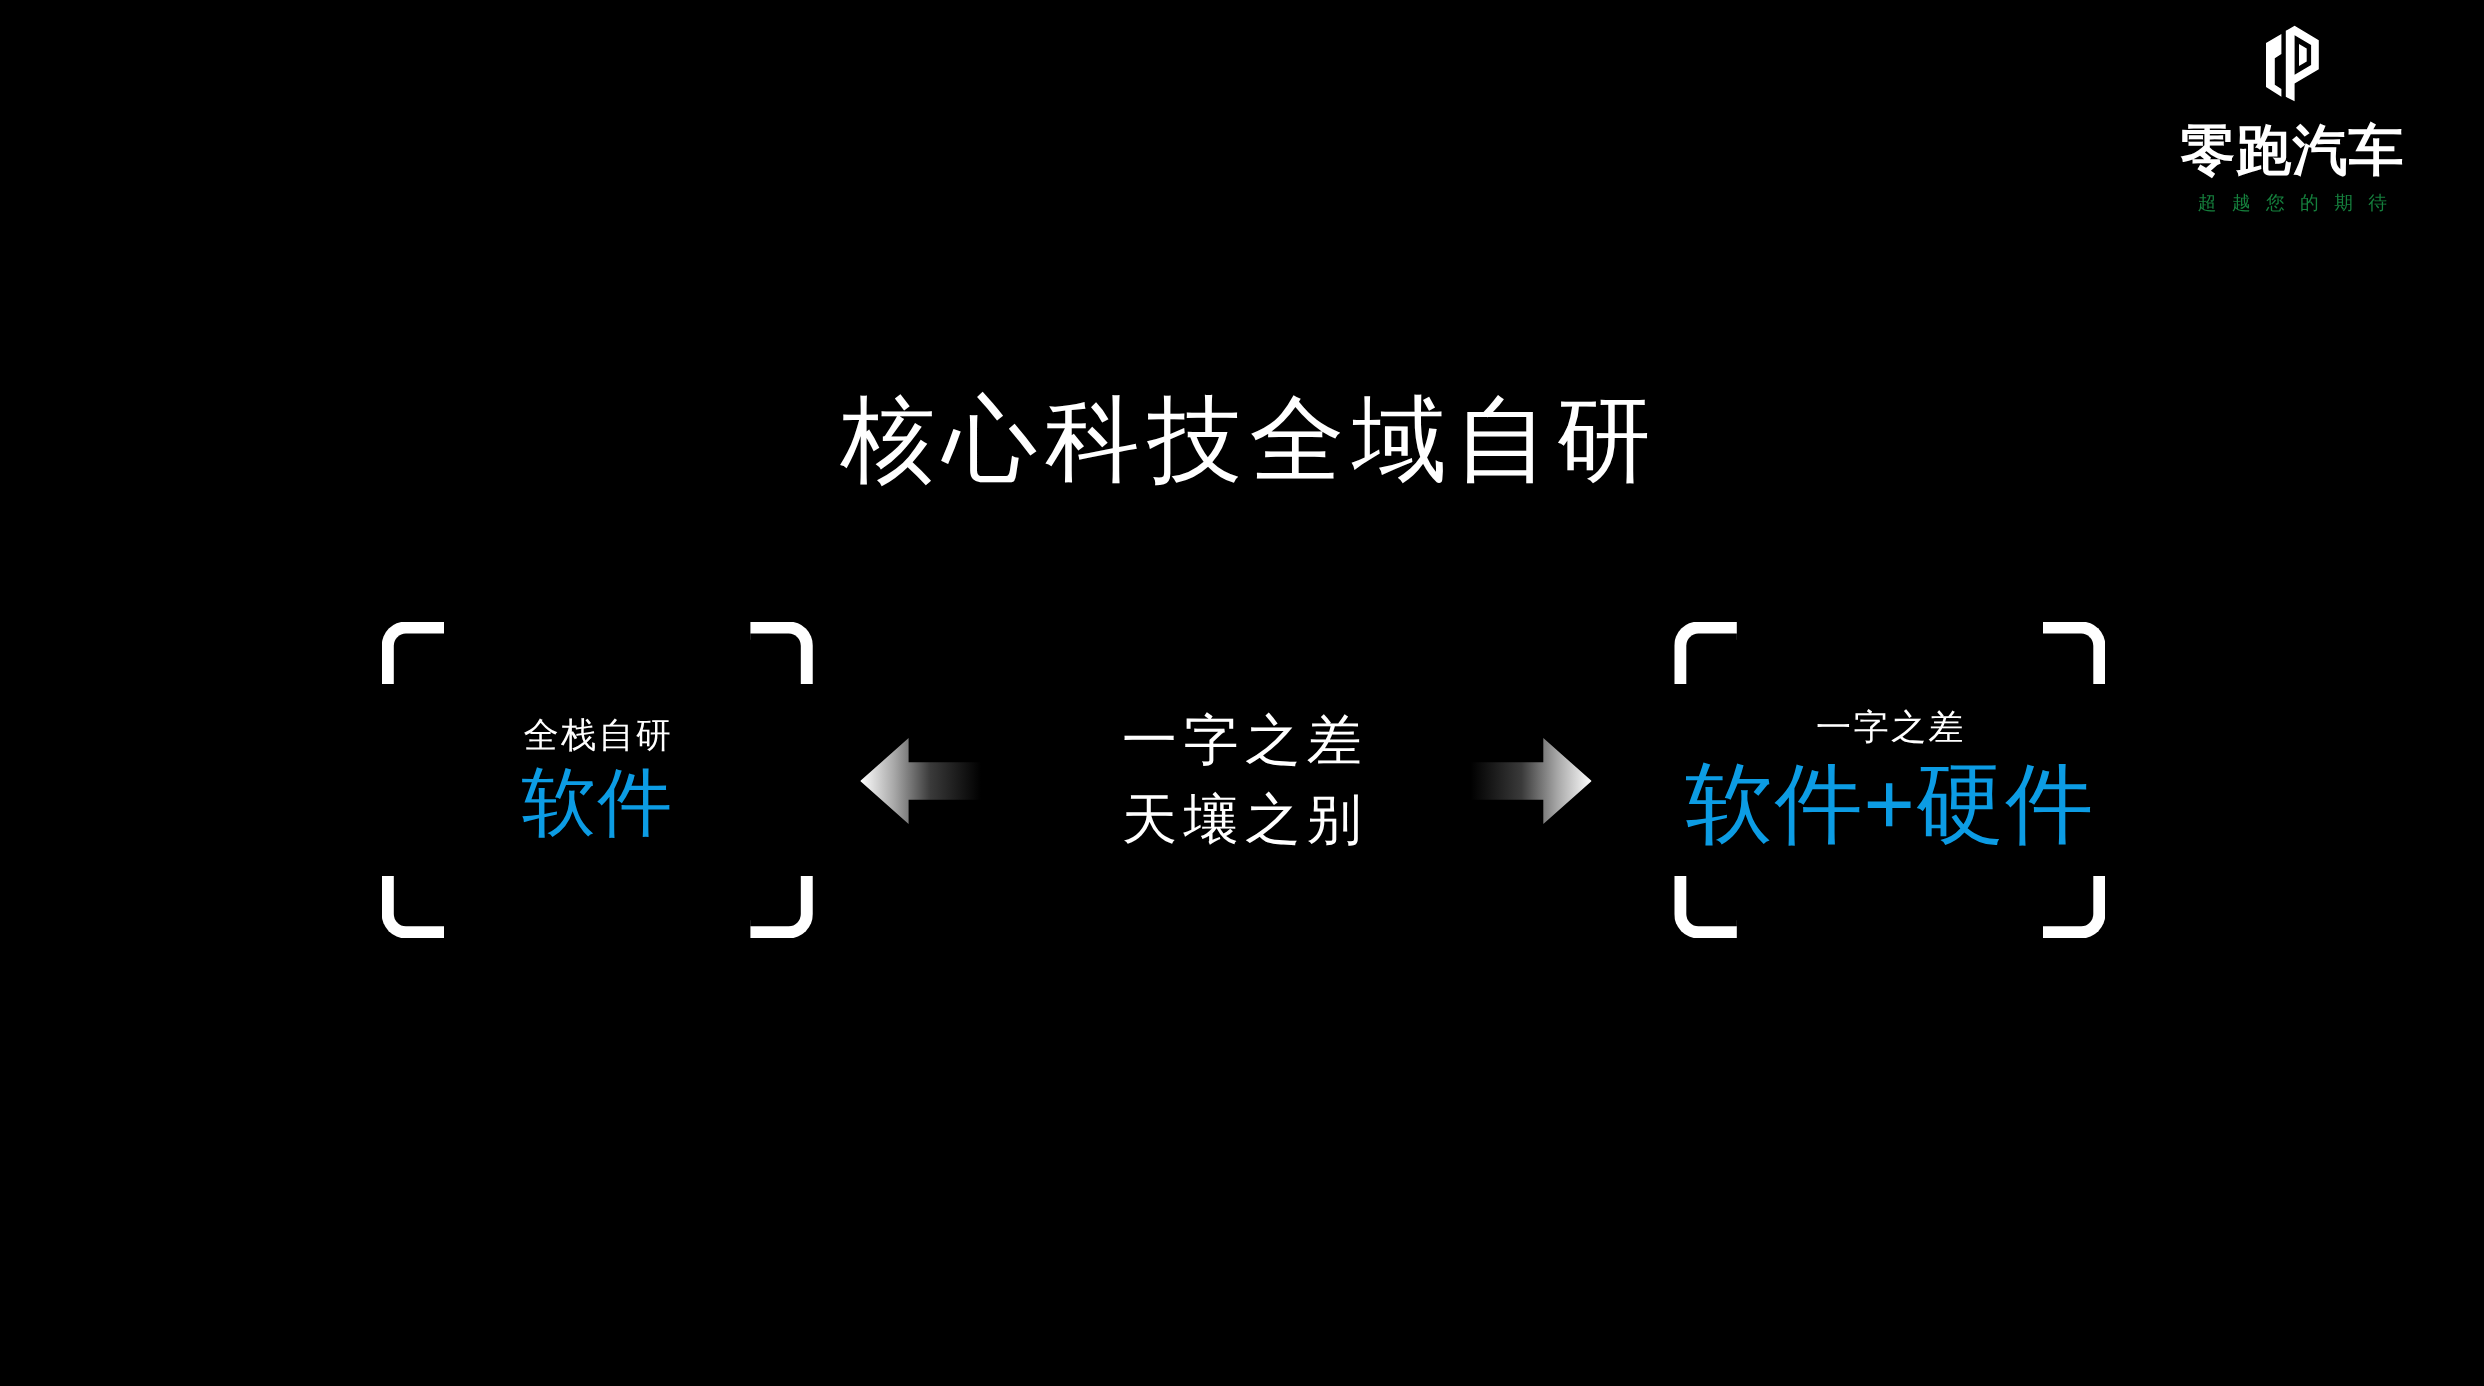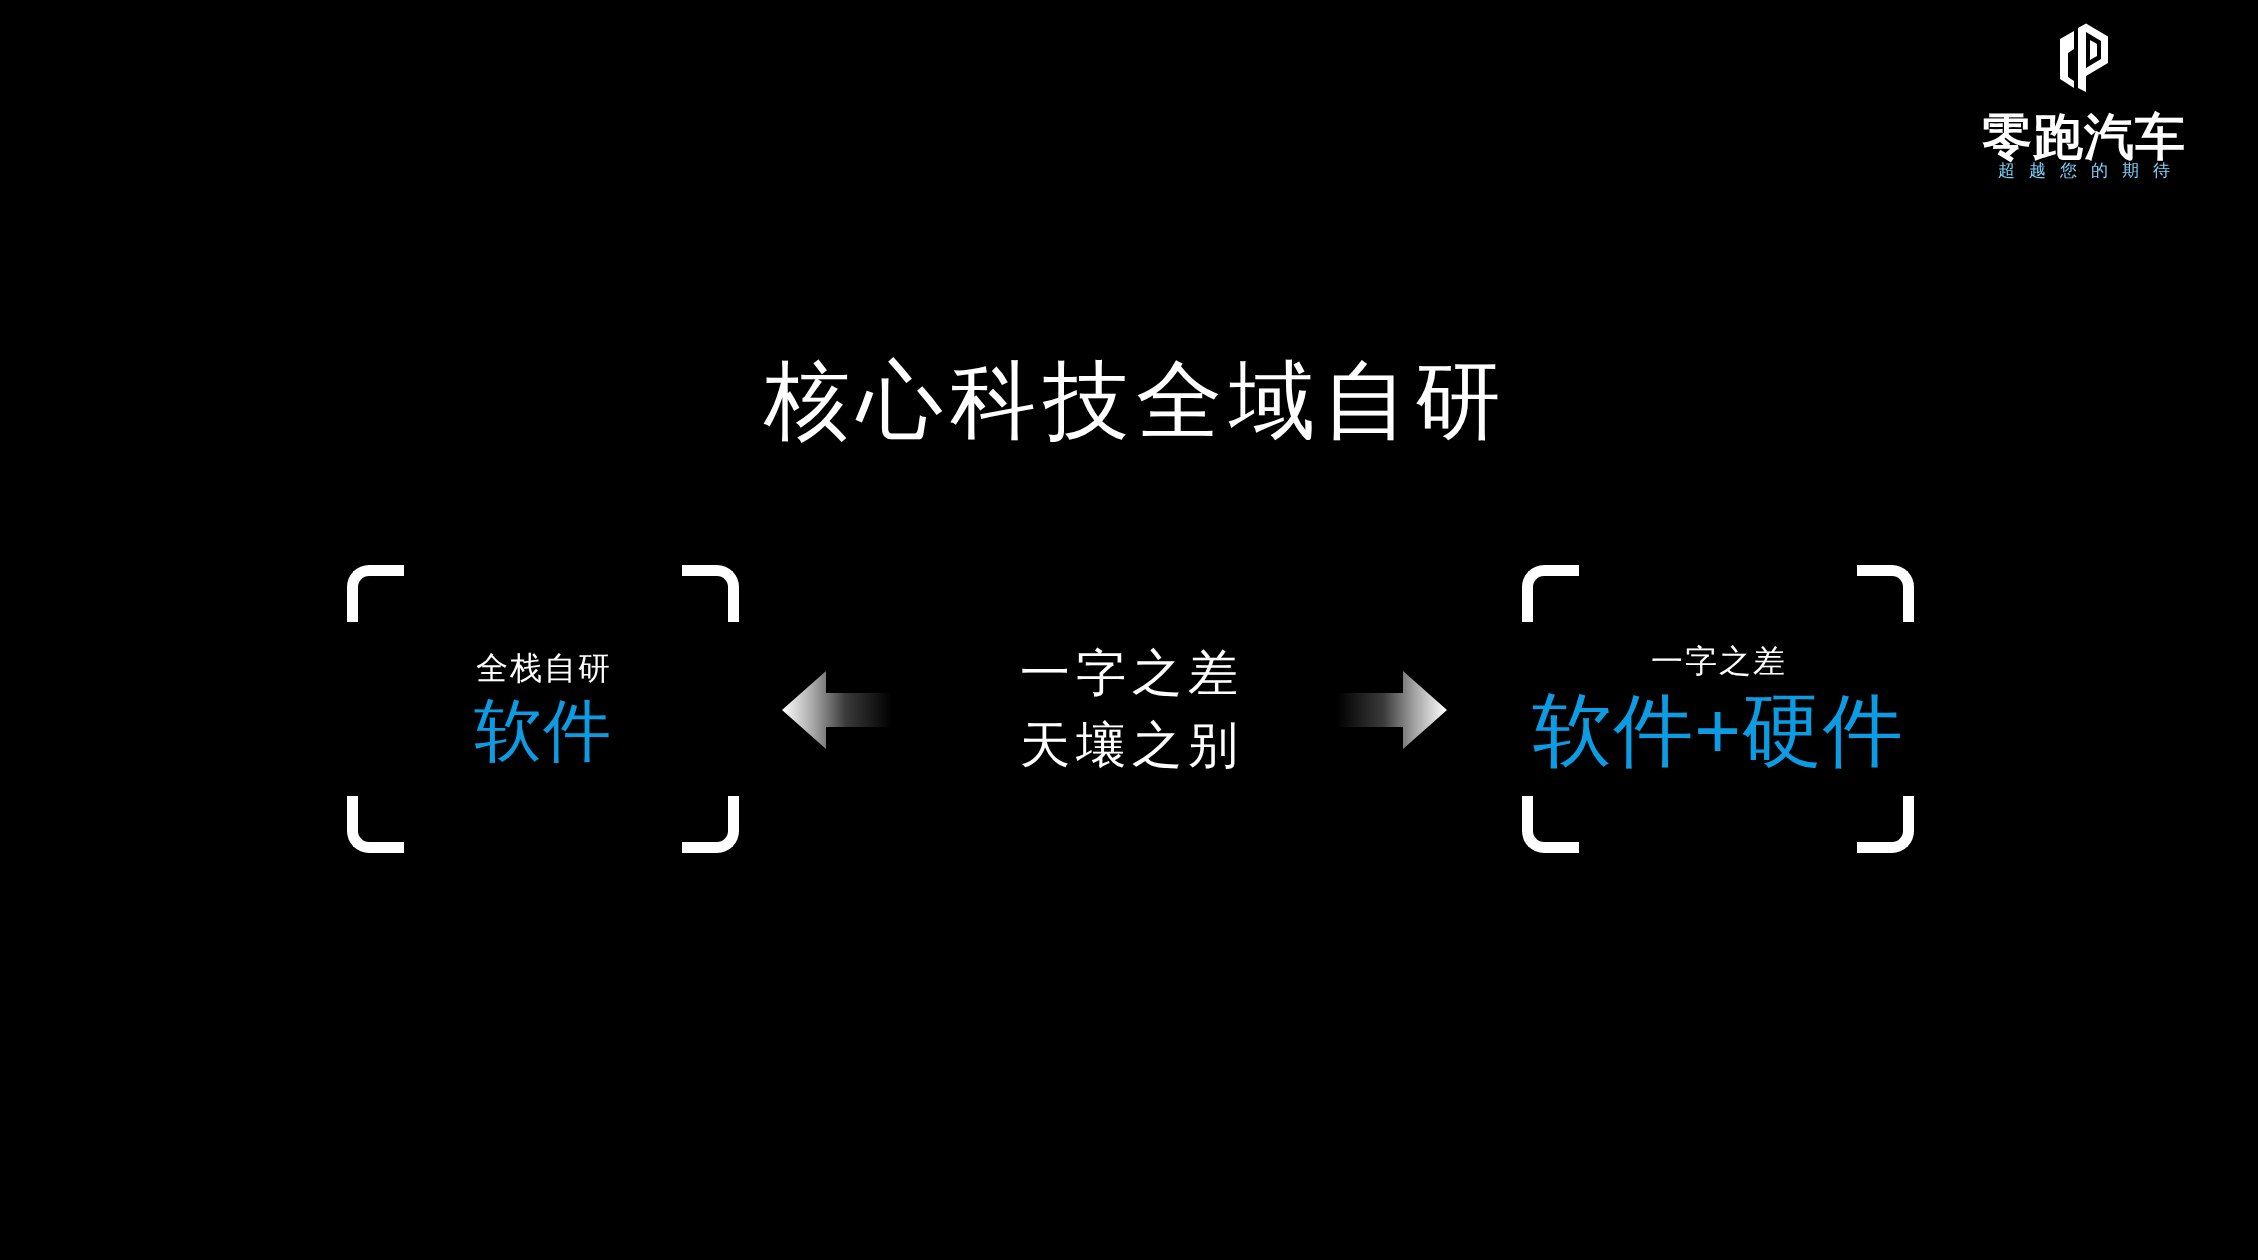--- a/index.html
+++ b/index.html
@@ -43,21 +43,22 @@
   }
   .brand-name {
     color: #ffffff;
     font-size: 50px;
     line-height: 1;
     font-weight: 700;
     letter-spacing: 1px;
     white-space: nowrap;
   }
   .brand-tagline {
-    color: #7dd3fc;
+    margin-top: 14px;
+    color: #15803d;
     font-size: 17px;
     line-height: 1;
     letter-spacing: 14px;
     padding-left: 14px;
     white-space: nowrap;
     text-align: center;
   }
 
   
   .page-title {

